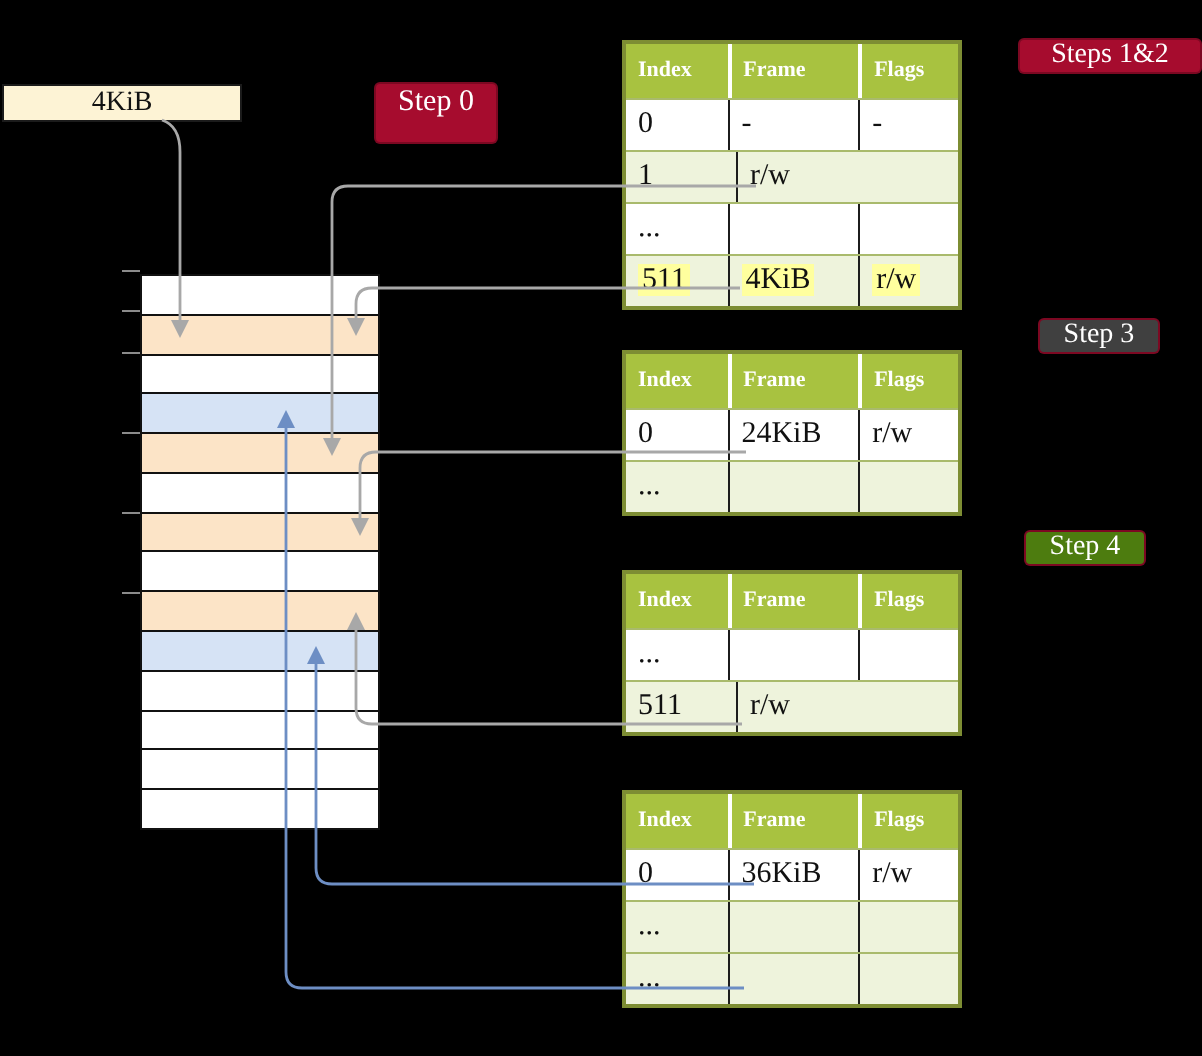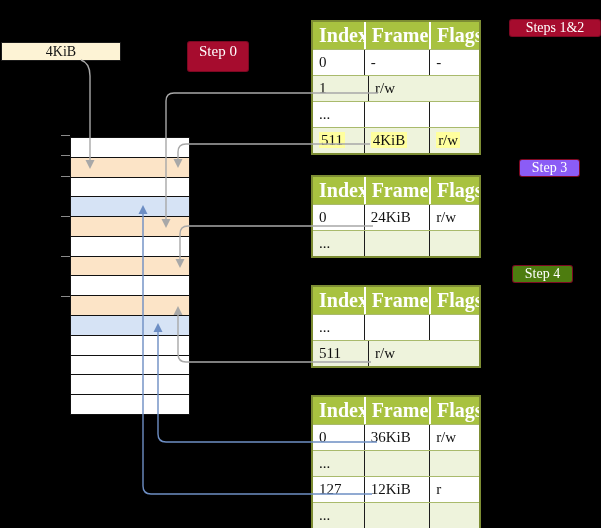--- a/index.html
+++ b/index.html
@@ -21,21 +21,21 @@
           border:1px solid #111;box-sizing:border-box;display:flex;flex-direction:column;}
   .mrow{flex:1;border-top:1px solid #111;}
   .mrow:first-child{border-top:none;}
   .fill-none{background:#ffffff;}
   .fill-pagetable{background:#fce4c7;}
   .fill-data{background:#d6e3f5;}
   .tick{position:absolute;left:61px;width:9px;height:1px;background:#8b8b8b;}
   
   .ptable{position:absolute;left:311px;width:166px;background:#fff;
           border:2px solid #7d8d33;}
-  .thead{display:flex;height:27px;background:#a8c240;color:#fff;font-weight:bold;font-size:20px;}
+  .thead{display:flex;height:27px;background:#a8c240;color:#fff;font-weight:bold;font-size:11px;}
   .thead .cell{line-height:27px;}
   .thead .cell + .cell{border-left:2px solid #fff;}
   .trow{display:flex;height:25px;font-size:15px;color:#111;background:#fff;border-top:1px solid #a9ba6c;}
   .trow .cell{line-height:25px;}
   .trow .cell + .cell{border-left:1px solid #1c1c1c;}
   .trow.shaded{background:#eef3dc;}
   .cell{box-sizing:border-box;padding-left:6px;overflow:hidden;white-space:nowrap;}
   .c0{width:55px;} .c1{width:71px;} .c2{width:54px;}
   .hl{background:#ffff9e;padding:0 2px;}
   
@@ -43,21 +43,21 @@
 </style>
 </head>
 <body>
 
 <div id="stage">
   <div id="base-box" style="background: rgb(253, 243, 213);">
     <span>4KiB</span>
   </div>
   <div class="badge" id="badge-step0" style="background: rgb(166, 12, 46);">Step 0</div>
   <div class="badge" id="badge-steps12" style="background: rgb(166, 12, 46);">Steps 1&amp;2</div>
-  <div class="badge" id="badge-step3" style="background: #8b5cf6;">Step 3</div>
+  <div class="badge" id="badge-step3" style="background: #404040;">Step 3</div>
   <div class="badge" id="badge-step4" style="background: #4d7c0f;">Step 4</div>
 
   <div id="memcol">
       <div class="mrow fill-none"></div>
       <div class="mrow fill-pagetable" style="background: rgb(252, 228, 199);"></div>
       <div class="mrow fill-none"></div>
       <div class="mrow fill-data" style="background: rgb(214, 227, 245);"></div>
       <div class="mrow fill-pagetable" style="background: rgb(252, 228, 199);"></div>
       <div class="mrow fill-none"></div>
       <div class="mrow fill-pagetable" style="background: rgb(252, 228, 199);"></div>
@@ -146,25 +146,20 @@
         <div class="trow">
           <div class="cell c0"><span>0</span></div>
           <div class="cell c1"><span>36KiB</span></div>
           <div class="cell c2"><span>r/w</span></div>
         </div>
         <div class="trow shaded" style="background: rgb(238, 243, 220);">
           <div class="cell c0"><span>...</span></div>
           <div class="cell c1"><span></span></div>
           <div class="cell c2"><span></span></div>
         </div>
-        <div class="trow">
-          <div class="cell c0"><span>127</span></div>
-          <div class="cell c1"><span>12KiB</span></div>
-          <div class="cell c2"><span>r</span></div>
-        </div>
         <div class="trow shaded" style="background: rgb(238, 243, 220);">
           <div class="cell c0"><span>...</span></div>
           <div class="cell c1"><span></span></div>
           <div class="cell c2"><span></span></div>
         </div>
       </div>
     </div>
 
   <svg id="arrows" width="601" height="528" viewBox="0 0 601 528">
       <path d="M 81 60 Q 90 63 90 76 L 90 160" fill="none" stroke="#a8a8a8" stroke-width="1.4"></path>

